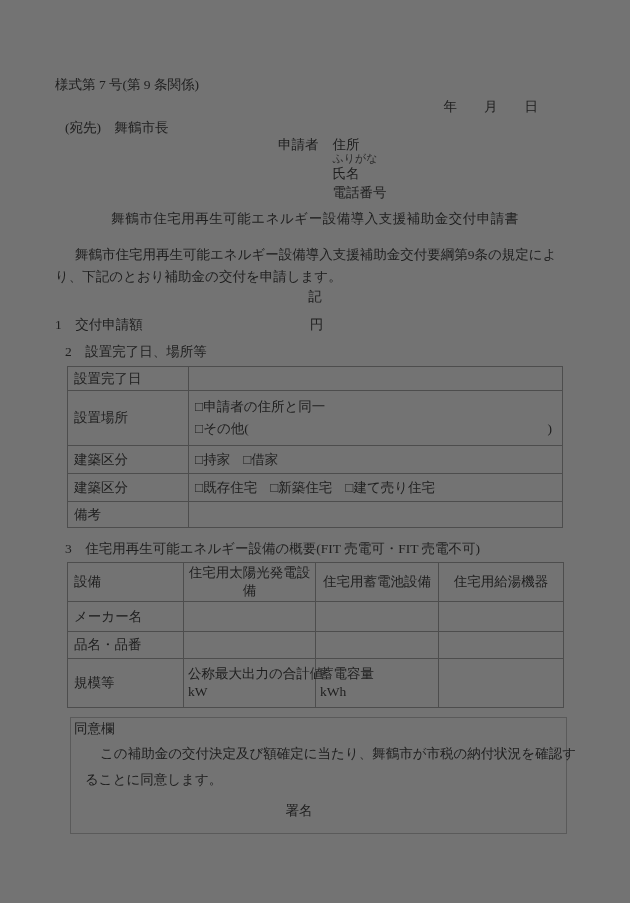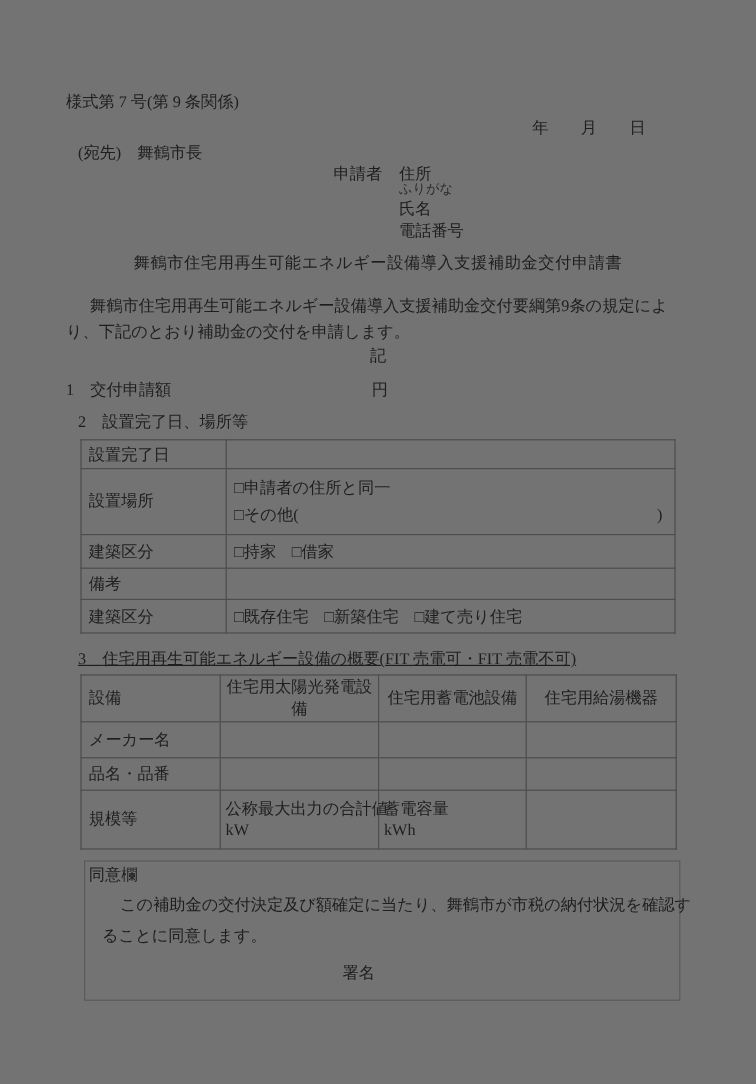--- a/index.html
+++ b/index.html
@@ -25,21 +25,21 @@
   .fld-name{line-height:19px;}
   .fld-phone{line-height:19px;}
   .doc-title{margin-top:9px;text-align:center;line-height:16px;letter-spacing:.5px;}
   .body-para{margin-top:17px;}
   .body-line{line-height:22px;white-space:pre;}
   .body-line.first{padding-left:20px;}
   .ki{margin-top:1px;text-align:center;line-height:16px;}
   .sec1{margin-top:12px;line-height:16px;white-space:pre;}
   .sec1 .unit{margin-left:167px;}
   .sec-head{margin-top:11px;margin-left:10px;line-height:16px;white-space:pre;}
-  .sec-head.s3{margin-top:13px;text-decoration:underline;}
+  .sec-head.s3{margin-top:13px;}
   table{border-collapse:collapse;margin-left:12px;margin-top:6px;table-layout:fixed;}
   table.t2{width:496px;}
   table.t3{width:496px;margin-top:5px;}
   td,th{border:1px solid #4d4d4d;padding:1px 6px;font-weight:normal;text-align:left;vertical-align:middle;font-size:13.5px;}
   .t2 col.c1{width:121px;}
   .t2 td.h21{height:21px;}
   .t2 td.h52{height:52px;}
   .t2 td.h25{height:25px;}
   .t2 td.h23{height:23px;}
   .t3 col.c1{width:116px;}
@@ -124,28 +124,28 @@
             </div>
       </td>
     </tr>
     <tr>
       <td class="h25">建築区分</td>
       <td class="h25">
         <span class="opt"><span class="cb">□</span><span>持家</span></span><span class="opt"><span class="cb">□</span><span>借家</span></span>
       </td>
     </tr>
     <tr>
-      <td class="h23">備考</td>
-      <td class="h23"></td>
-    </tr>
-    <tr>
       <td class="h25">建築区分</td>
       <td class="h25">
         <span class="opt"><span class="cb">□</span><span>既存住宅</span></span><span class="opt"><span class="cb">□</span><span>新築住宅</span></span><span class="opt"><span class="cb">□</span><span>建て売り住宅</span></span>
       </td>
+    </tr>
+    <tr>
+      <td class="h23">備考</td>
+      <td class="h23"></td>
     </tr>
   </tbody>
     </table>
 
   <div class="sec-head s3"><span>3</span>　<span>住宅用再生可能エネルギー設備の概要(FIT 売電可・FIT 売電不可)</span></div>
 
   <table class="t3">
     <colgroup>
         <col class="c1">
         <col class="c2">

